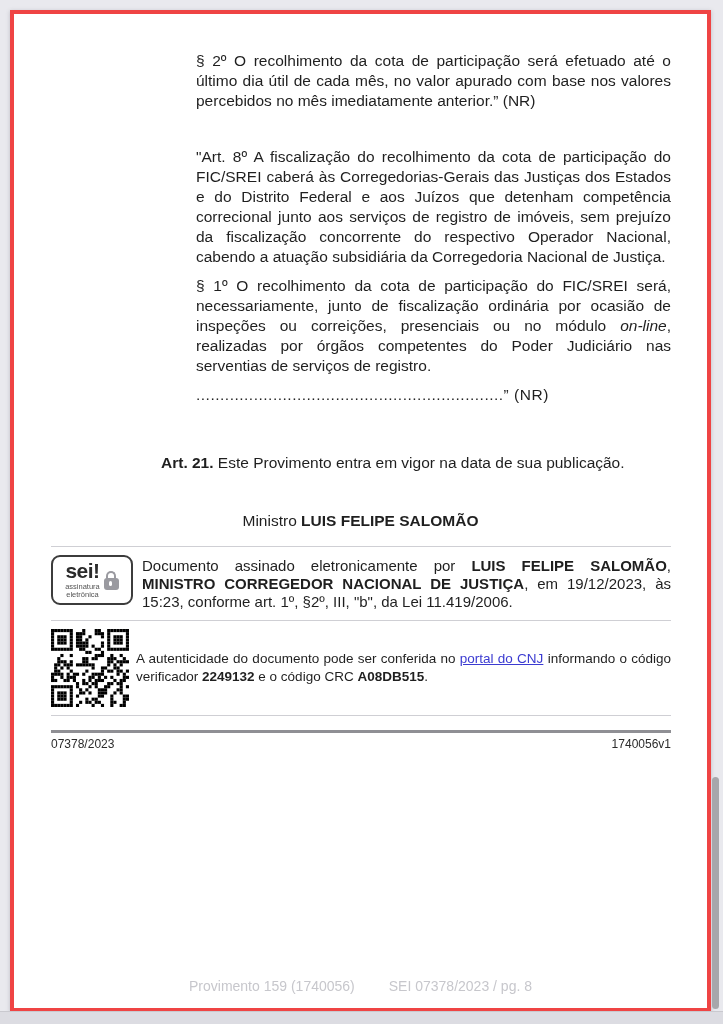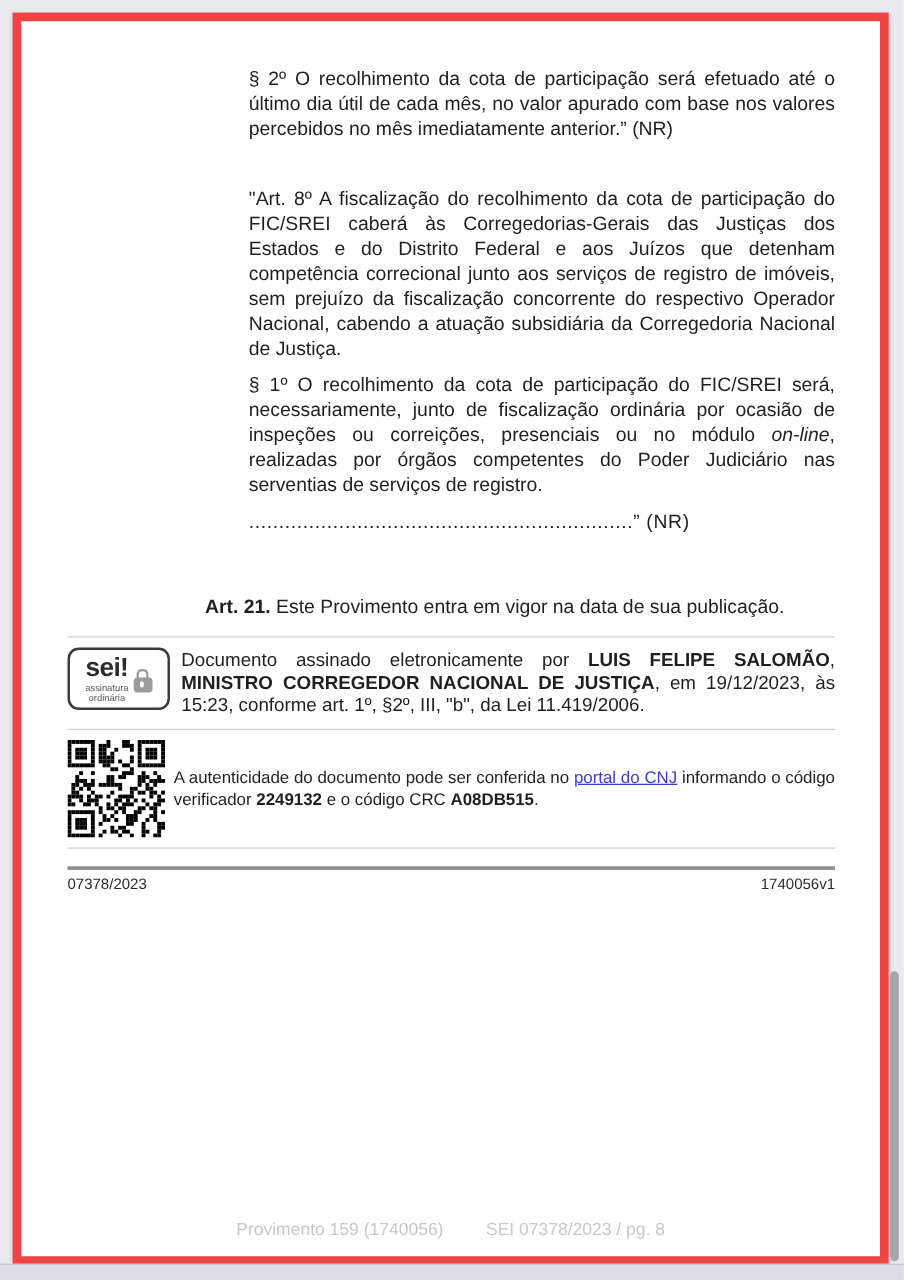--- a/index.html
+++ b/index.html
@@ -5,21 +5,21 @@
   html,body{margin:0;padding:0;}
   body{
     width:723px;height:1024px;overflow:hidden;position:relative;
     background:#e9e9ee;
     font-family:"Liberation Sans","DejaVu Sans",sans-serif;
     color:#1f1f1f;
   }
   .page{
     position:absolute;left:10px;top:10px;right:12px;bottom:12px;
     background:#ffffff;
-    border:7px solid #ef4444;
+    border:4px solid #ef4444;
     box-shadow:0 1px 4px rgba(80,80,95,.28);
     overflow:hidden;
   }
   .content{position:relative;width:100%;height:100%;}
   .quote{
     margin:0 36px 0 182px;
     font-size:15.5px;line-height:20px;
     text-align:justify;
   }
   .quote.p1{padding-top:37px;}
@@ -98,30 +98,31 @@
 <div class="page">
   <div class="content">
 
     <p class="quote p1"><span>§ 2º O recolhimento da cota de participação será efetuado até o último dia útil de cada mês, no valor apurado com base nos valores percebidos no mês imediatamente anterior.” (NR)</span></p>
     <p class="quote p2"><span>"Art. 8º A fiscalização do recolhimento da cota de participação do FIC/SREI caberá às Corregedorias-Gerais das Justiças dos Estados e do Distrito Federal e aos Juízos que detenham competência correcional junto aos serviços de registro de imóveis, sem prejuízo da fiscalização concorrente do respectivo Operador Nacional, cabendo a atuação subsidiária da Corregedoria Nacional de Justiça.</span></p>
     <p class="quote p3"><span>§ 1º O recolhimento da cota de participação do FIC/SREI será, necessariamente, junto de fiscalização ordinária por ocasião de inspeções ou correições, presenciais ou no módulo </span><span class="i">on-line</span><span>, realizadas por órgãos competentes do Poder Judiciário nas serventias de serviços de registro.</span></p>
     <p class="quote pdots"><span>................................................................” (NR)</span></p>
 
     <p class="art21"><span class="b">Art. 21.</span><span> Este Provimento entra em vigor na data de sua publicação.</span></p>
 
+    <p class="minister"><span>Ministro </span><span class="b">LUIS FELIPE SALOMÃO</span></p>
 
     <hr class="sep sep1">
 
     <div class="sigrow">
       <div class="seibox">
         <div class="seitxt">
           <div class="sei-brand">sei!</div>
           <div class="sei-sub">
             <span>assinatura</span><br>
-            <span>ordinária</span>
+            <span>eletrônica</span>
           </div>
         </div>
         <div class="lock"></div>
       </div>
       <div class="sigtext"><span>Documento assinado eletronicamente por </span><span class="b">LUIS FELIPE SALOMÃO</span><span>, </span><span class="b">MINISTRO CORREGEDOR NACIONAL DE JUSTIÇA</span><span>, em 19/12/2023, às 15:23, conforme art. 1º, §2º, III, "b", da Lei 11.419/2006.</span></div>
     </div>
 
     <hr class="sep sep2">
 
     <div class="qrrow">

